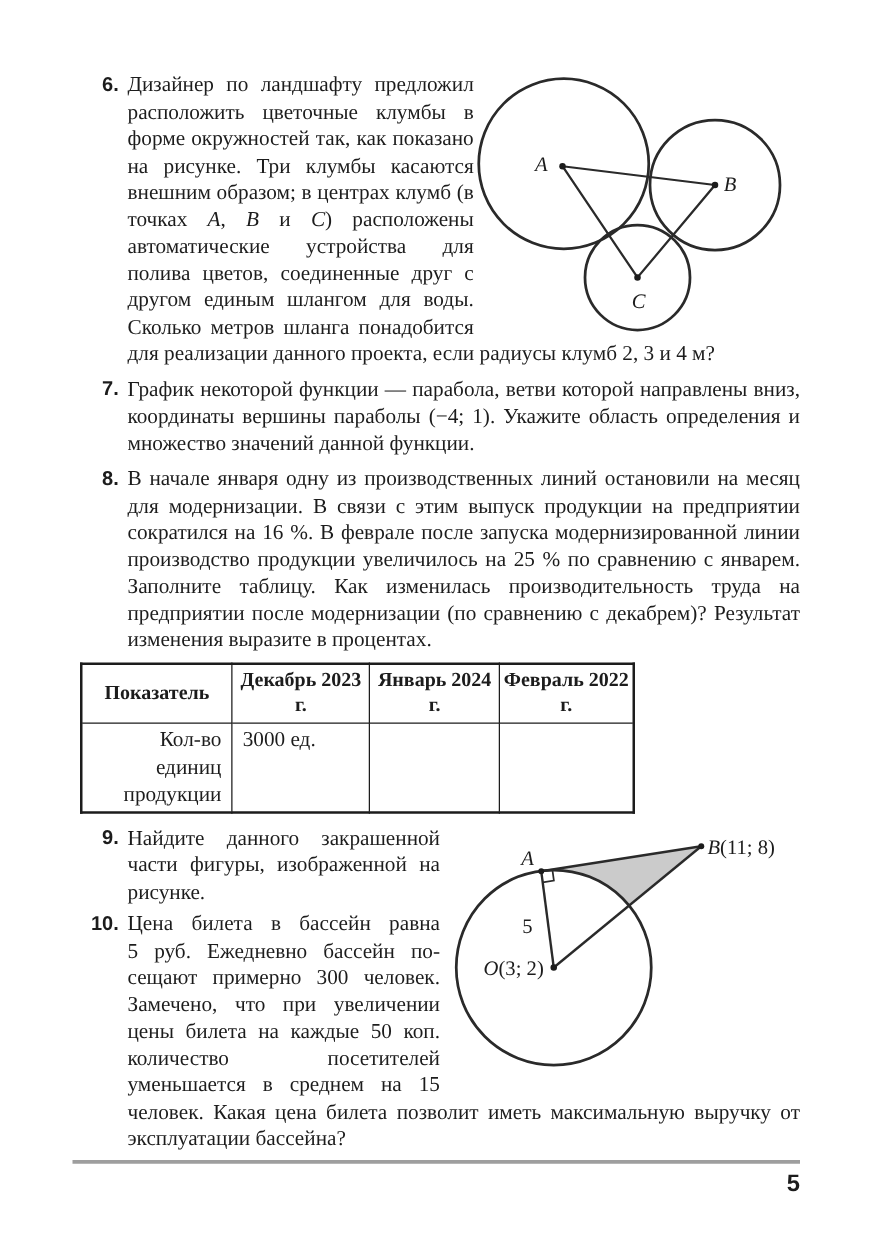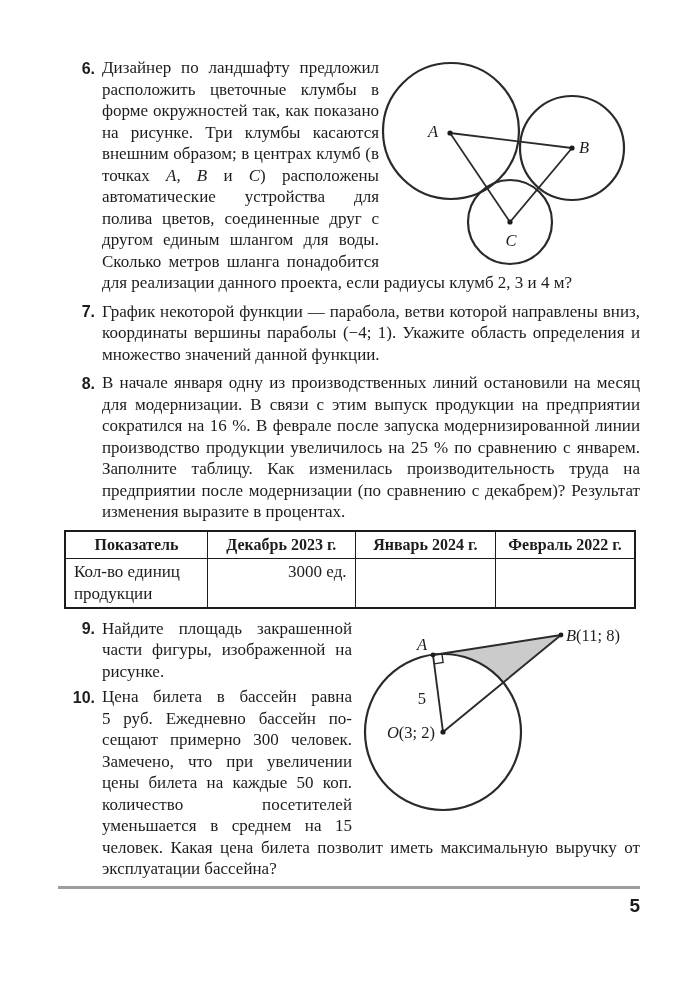--- a/index.html
+++ b/index.html
@@ -18,36 +18,36 @@
     position:absolute; left:0; top:0.5px; width:31px; text-align:right;
     font-family:"Liberation Sans", sans-serif; font-weight:bold; font-size:16px;
   }
   .ptext { display:block; }
   .figfloat { float:right; }
   .fig6box { width:255px; height:210px; margin-left:6px; }
   .fig6box svg { display:block; margin-left:-15px; }
   .fig9box { width:282px; height:211px; margin-left:6px; }
   .fig9box svg { display:block; margin-left:-5px; }
   .ptable {
-    border-collapse:collapse; width:572px; margin:7px 4px 9px 0;
+    border-collapse:collapse; width:444px; margin:7px 4px 9px 0;
     border:2px solid #1c1c1c;
   }
   .ptable th, .ptable td { border:1.5px solid #1c1c1c; }
   .ptable th {
     font-size:16px; font-weight:bold; text-align:center;
     padding:3px 2px; line-height:20px;
   }
   .ptable td {
     font-size:17px; padding:2px 8px; height:44px;
     vertical-align:top; line-height:22px;
   }
   .ptable col.c1 { width:140px; } .ptable col.c2 { width:145px; }
   .ptable col.c3 { width:138px; } .ptable col.c4 { width:137px; }
-  td.cell-left { text-align:left; }
-  td.cell-center { text-align:right; }
+  td.cell-left { text-align:right; }
+  td.cell-center { text-align:left; }
   .group { margin:0; }
   .p10 { margin-top:4px; }
   .bottom-rule { height:3px; background:#9e9e9e; border:0; margin:6px 0 0 -6px; width:582px; }
   .pagenum {
     text-align:right; margin-top:6px;
     font-family:"Liberation Sans", sans-serif; font-weight:bold; font-size:19px;
   }
   svg text {
     font-family:"Liberation Serif", serif; font-size:16.5px; fill:#1c1c1c;
   }
@@ -129,21 +129,21 @@
         <circle cx="208" cy="17" r="2.4" fill="#1c1c1c"></circle>
         <text x="74" y="32" text-anchor="end" class="var">A</text>
         <text x="213" y="23" text-anchor="start"><tspan class="var">B</tspan><tspan>(11; 8)</tspan></text>
         <text x="73" y="86" text-anchor="end">5</text>
         <text x="82" y="120" text-anchor="end"><tspan class="var">O</tspan><tspan>(3; 2)</tspan></text>
       </svg>
     </span>
 
     <section class="problem" style="margin-bottom:0;">
       <span class="pnum">9.</span>
-      <div class="ptext">Найдите площадь закрашен­ной части фигуры, изображен­ной на рисунке.</div>
+      <div class="ptext">Найдите данного закрашен­ной части фигуры, изображен­ной на рисунке.</div>
     </section>
 
     <section class="problem p10" style="margin-bottom:5px;">
       <span class="pnum">10.</span>
       <div class="ptext">Цена билета в бассейн равна 5&nbsp;руб. Ежедневно бассейн по­сещают примерно 300 чело­век. Замечено, что при увели­чении цены билета на каждые 50&nbsp;коп. количество посети­телей уменьшается в среднем на 15 человек. Какая цена билета позволит иметь максимальную выручку от эксплуатации бассейна?</div>
     </section>
   </div>
 
   <hr class="bottom-rule">
   <div class="pagenum">5</div>

